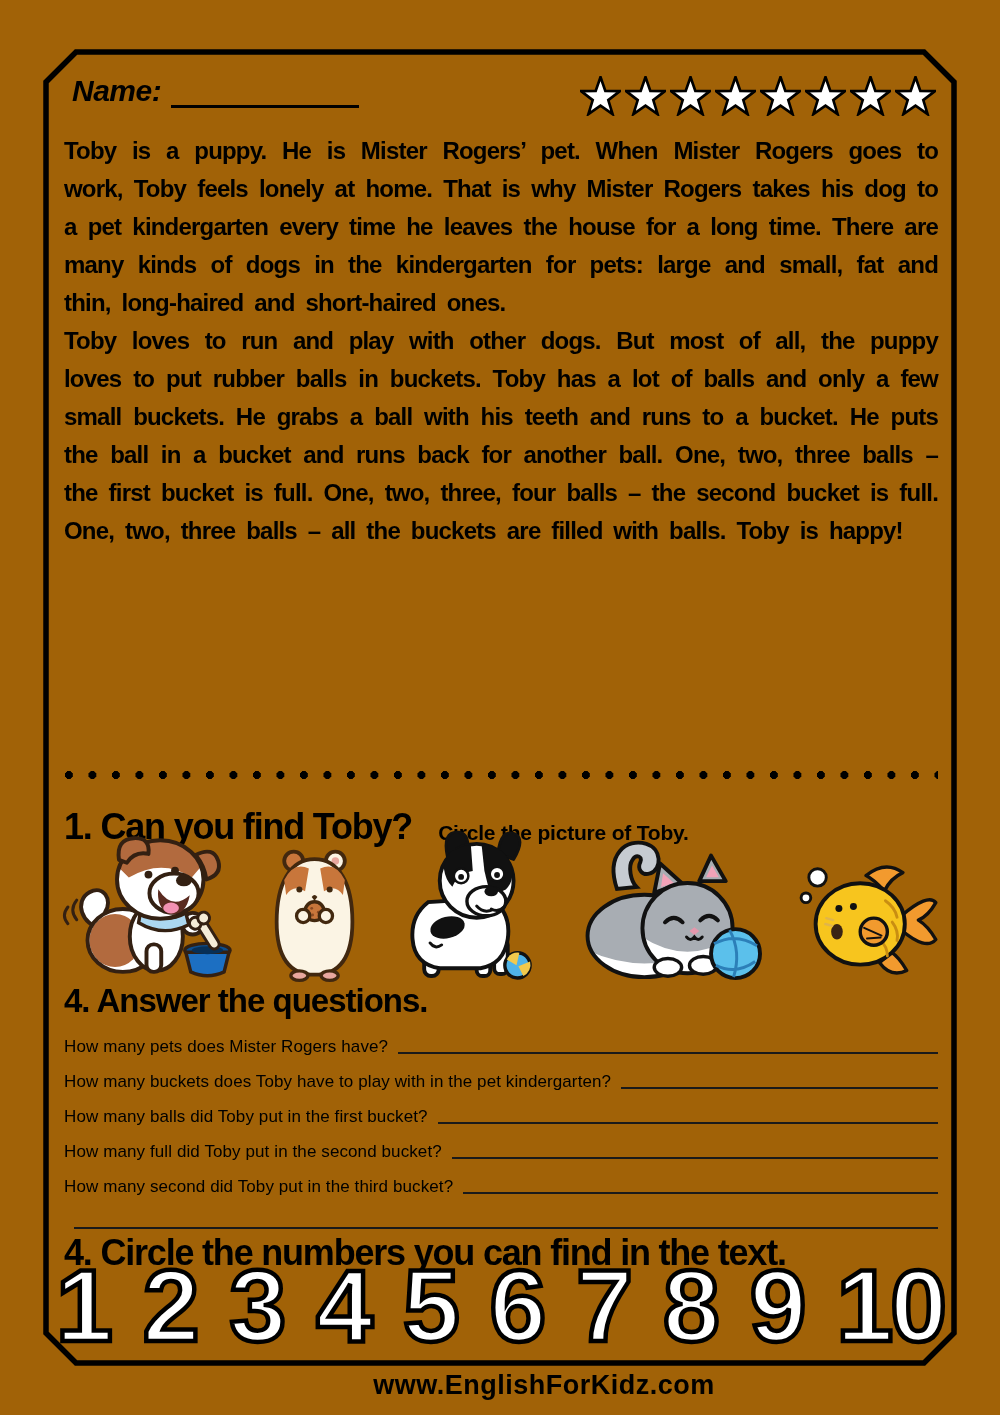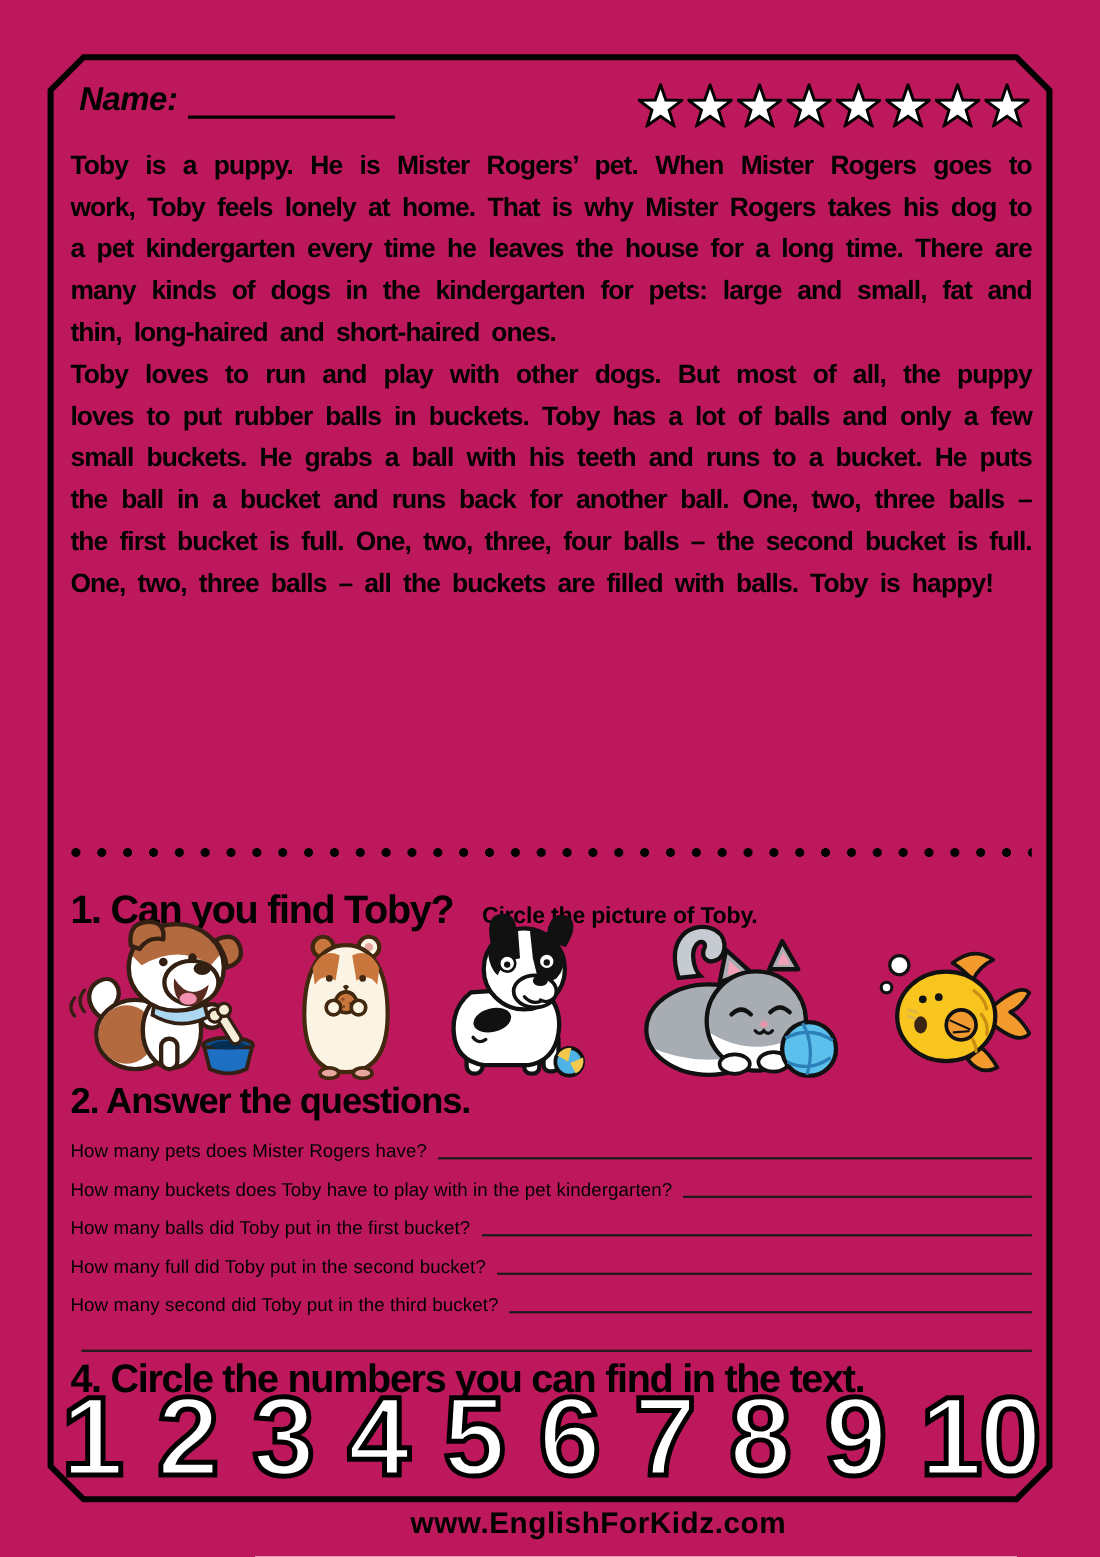--- a/index.html
+++ b/index.html
@@ -1,16 +1,16 @@
 <!DOCTYPE html>
 <html><head>
 <meta charset="utf-8">
 <style>
   html,body{margin:0;padding:0;background:#fff;}
-  .page{position:relative;width:1000px;height:1415px;background:#be185d;overflow:hidden;
+  .page{position:relative;width:1000px;height:1415px;background:#a16207;overflow:hidden;
         font-family:"Liberation Sans",sans-serif;color:#000;}
   .frame{position:absolute;left:0;top:0;}
   
   .name-row{position:absolute;left:72px;top:74px;display:flex;align-items:flex-end;}
   .name-label{font-style:italic;font-weight:bold;font-size:30px;letter-spacing:-0.5px;}
   .name-line{display:inline-block;width:188px;border-bottom:3.5px solid #000;margin-left:10px;height:30px;}
   .stars{position:absolute;right:64px;top:76px;display:flex;gap:4px;}
   .stars svg{display:block;}
   
   .story{position:absolute;left:64px;top:132px;width:874px;
@@ -224,21 +224,21 @@
       <circle cx="82" cy="74" r="14" fill="#F29A2E" stroke="#111" stroke-width="3.5"></circle>
       <path d="M72,70 l18,8 M75,81 l14,-1" stroke="#111" stroke-width="2" stroke-linecap="round"></path>
       <circle cx="46" cy="50" r="3.6" fill="#111"></circle>
         <circle cx="61" cy="48" r="3.6" fill="#111"></circle>
       <ellipse cx="44" cy="74" rx="6" ry="8" fill="#3A2414"></ellipse>
       <path d="M33,60 l7,2 M32,66 l7,2" stroke="#E0B54B" stroke-width="2.5" stroke-linecap="round"></path>
     </svg>
   </div>
 
   <div class="h2row">
-    <span class="h-mid">2. Answer the questions.</span>
+    <span class="h-mid">4. Answer the questions.</span>
   </div>
 
   <div class="questions">
     <div class="qrow">
       <span class="qtext">How many pets does Mister Rogers have?</span>
       <span class="answer-line"></span>
     </div>
     <div class="qrow">
       <span class="qtext">How many buckets does Toby have to play with in the pet kindergarten?</span>
       <span class="answer-line"></span>

